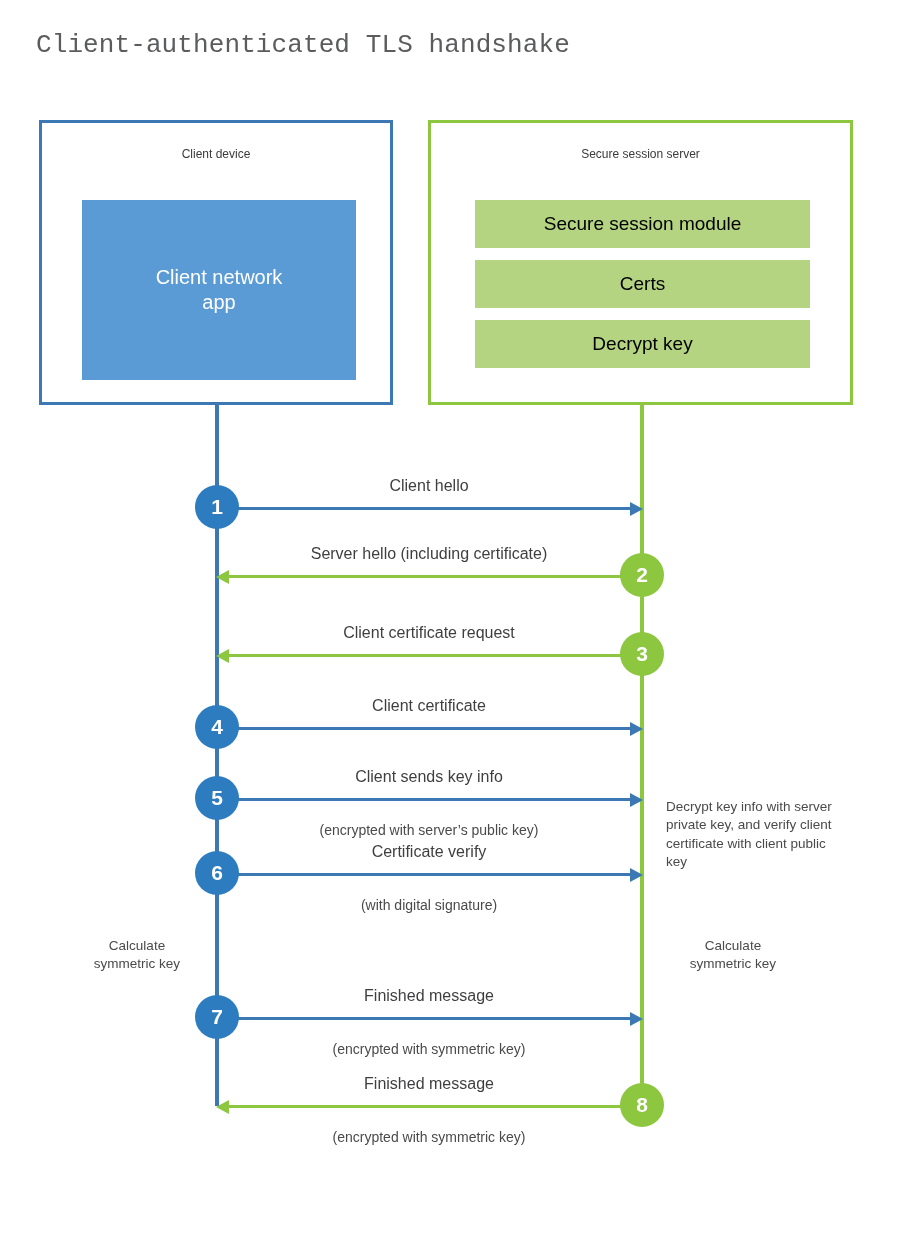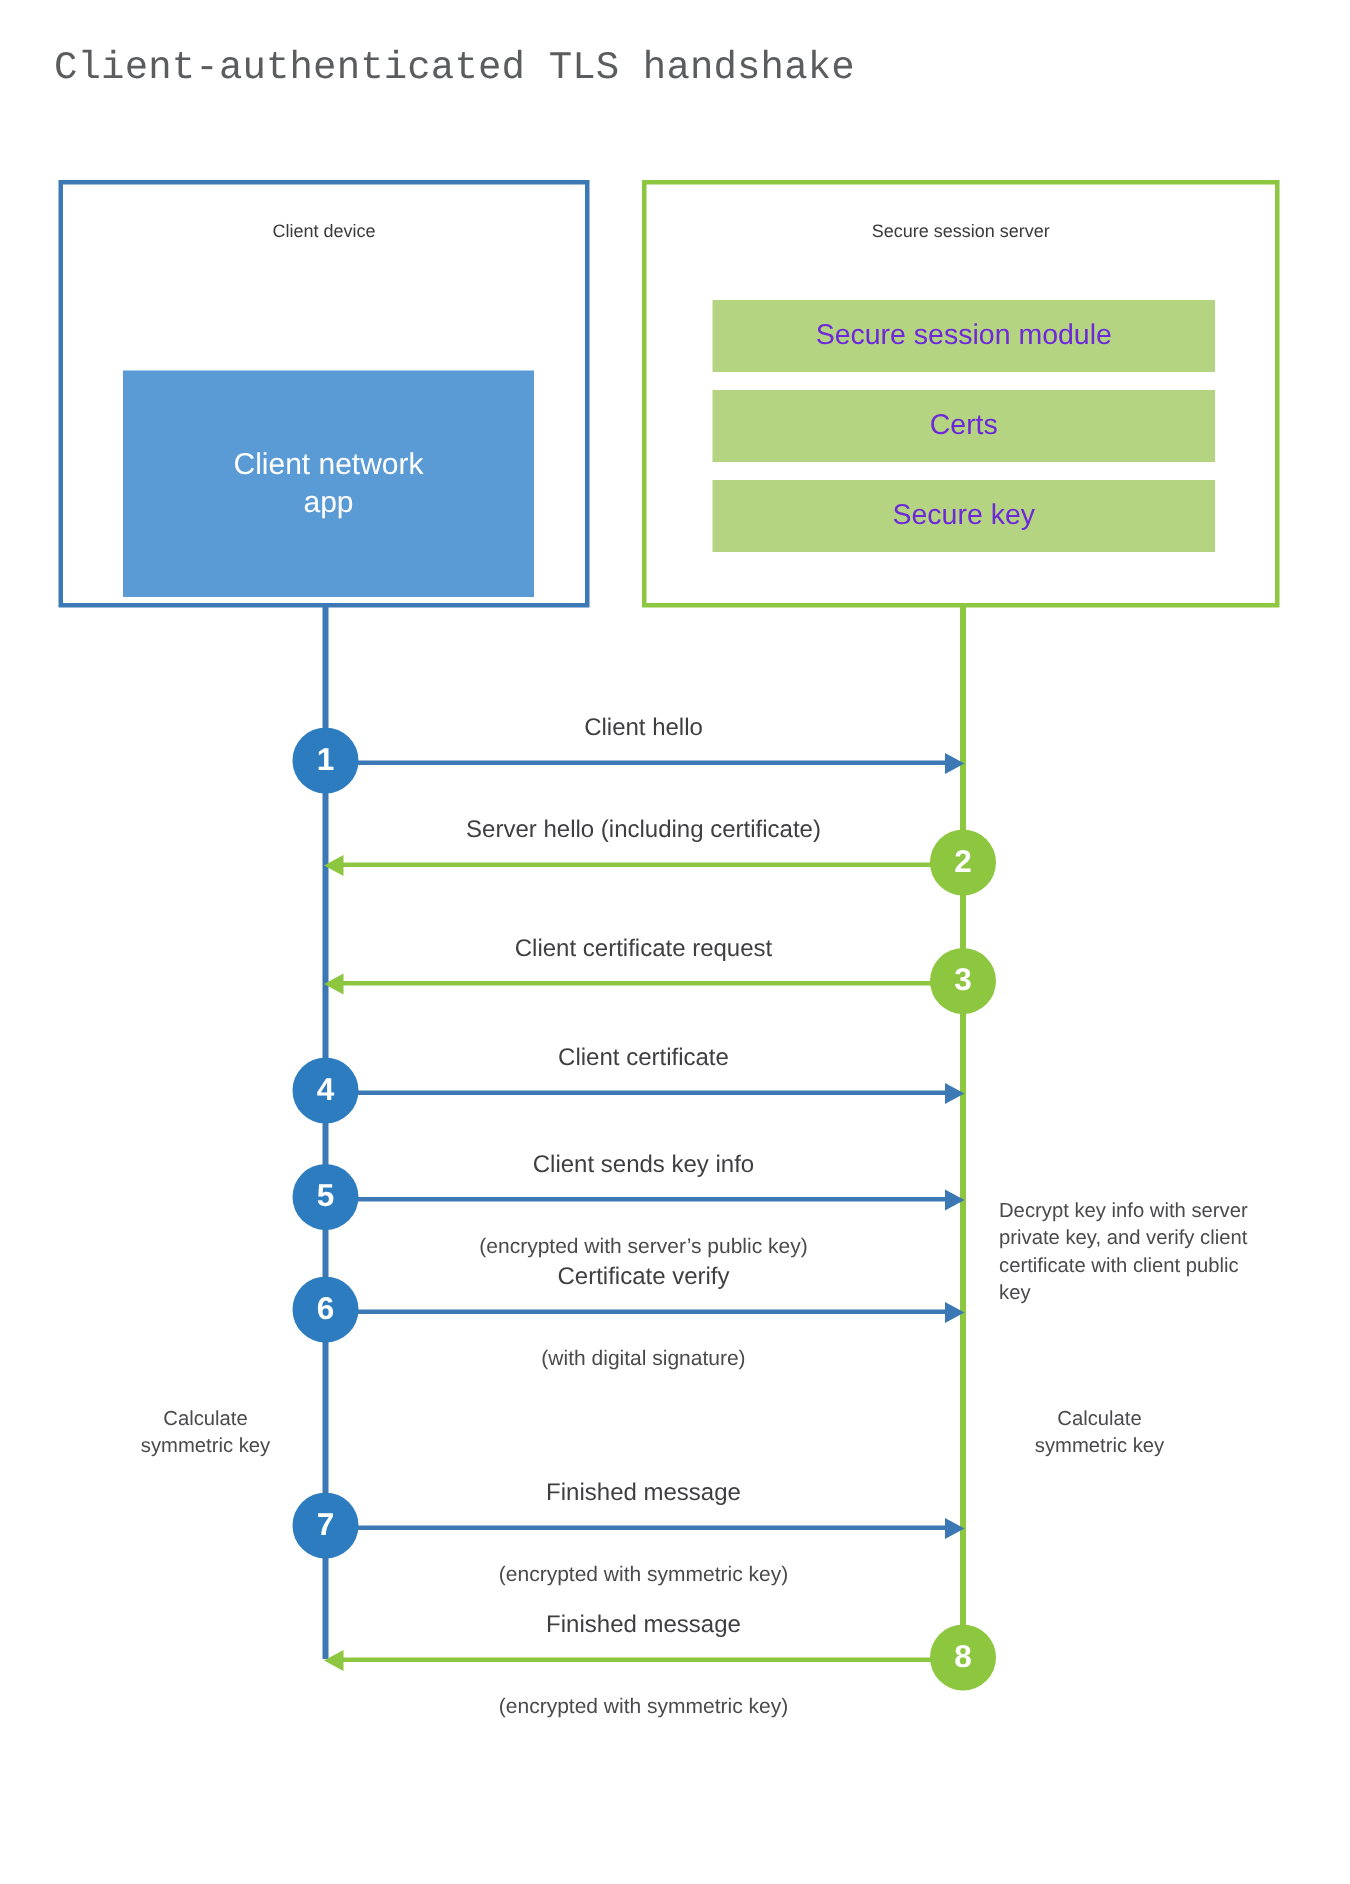--- a/index.html
+++ b/index.html
@@ -25,33 +25,33 @@
   .party-box.server { left: 428px; top: 120px; width: 425px; height: 285px; border: 3px solid #8dc63f; }
 
   .party-title {
     position: absolute; left: 0; right: 0; top: 24px;
     text-align: center;
     font-size: 12px; font-weight: normal; color: #3a3a3a;
   }
 
   .client-app {
     position: absolute; left: 40px; top: 77px;
-    width: 274px; height: 151px;
+    width: 274px; height: 180px;
     background: #5b9bd5;
     display: flex; align-items: center; justify-content: center;
     color: #ffffff; font-size: 20px; font-weight: 400;
-    text-align: center; line-height: 1.25; margin-top: 47px;
+    text-align: center; line-height: 1.25;
   }
 
   .server-modules { position: absolute; left: 44px; top: 77px; width: 335px; }
   .server-bar {
     height: 48px; margin-bottom: 12px;
     background: #b5d481;
     display: flex; align-items: center; justify-content: center;
-    color: #6d28d9; font-size: 19px; font-weight: 400;
+    color: #000000; font-size: 19px; font-weight: 400;
   }
   .server-bar:last-child { margin-bottom: 0; }
 
   
   .lifeline { position: absolute; width: 4px; }
   .lifeline.client-life { left: 215px; top: 403px; height: 703px; background: #3c78b4; }
   .lifeline.server-life { left: 640px; top: 403px; height: 703px; background: #8dc63f; }
 
   
   .msg { position: absolute; left: 0; width: 900px; height: 0; }
@@ -117,21 +117,21 @@
     <div class="client-app">
       <span><span>Client network</span><br><span>app</span></span>
     </div>
   </div>
 
   <div class="party-box server">
     <div class="party-title">Secure session server</div>
     <div class="server-modules">
       <div class="server-bar">Secure session module</div>
       <div class="server-bar">Certs</div>
-      <div class="server-bar">Secure key</div>
+      <div class="server-bar">Decrypt key</div>
     </div>
   </div>
 
   <div class="lifeline client-life"></div>
   <div class="lifeline server-life"></div>
 
   <div class="msg to-server" style="top:507px">
     <div class="msg-label primary">Client hello</div>
     <div class="msg-line"></div>
     <div class="arrowhead"></div>

